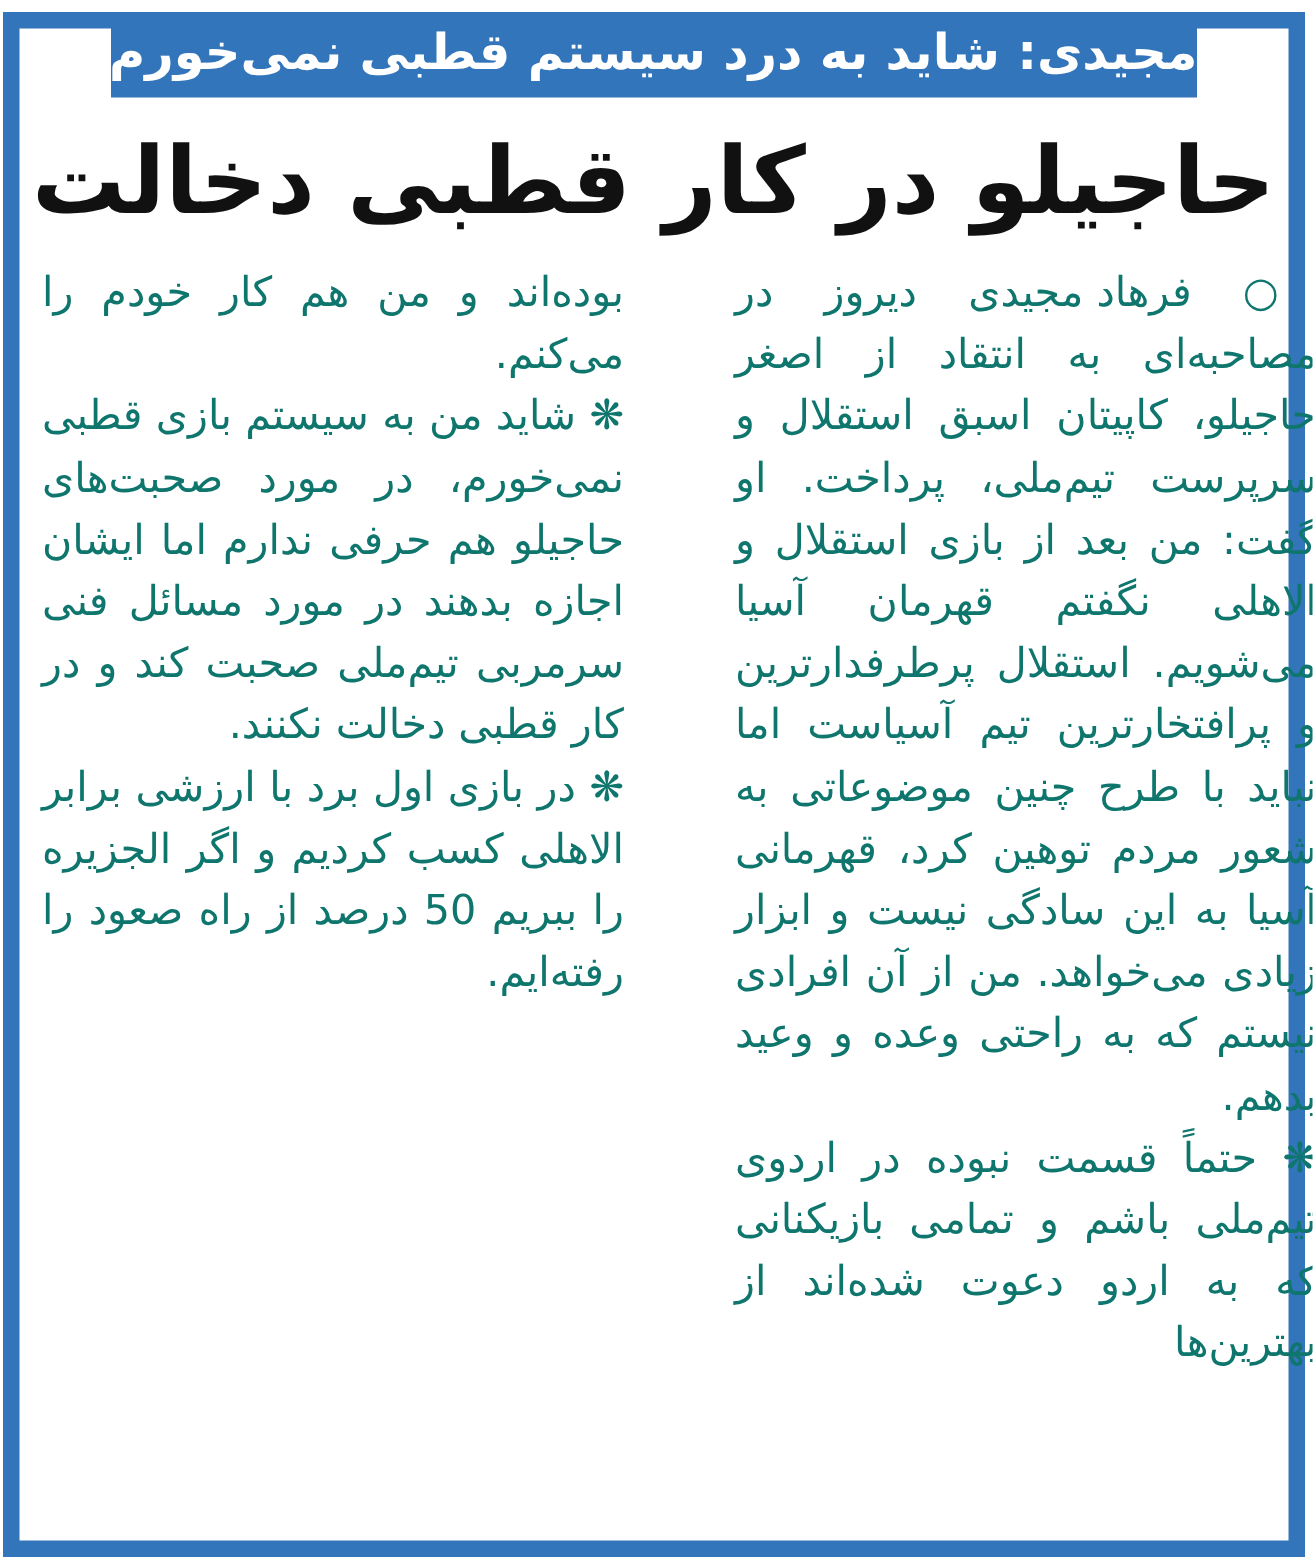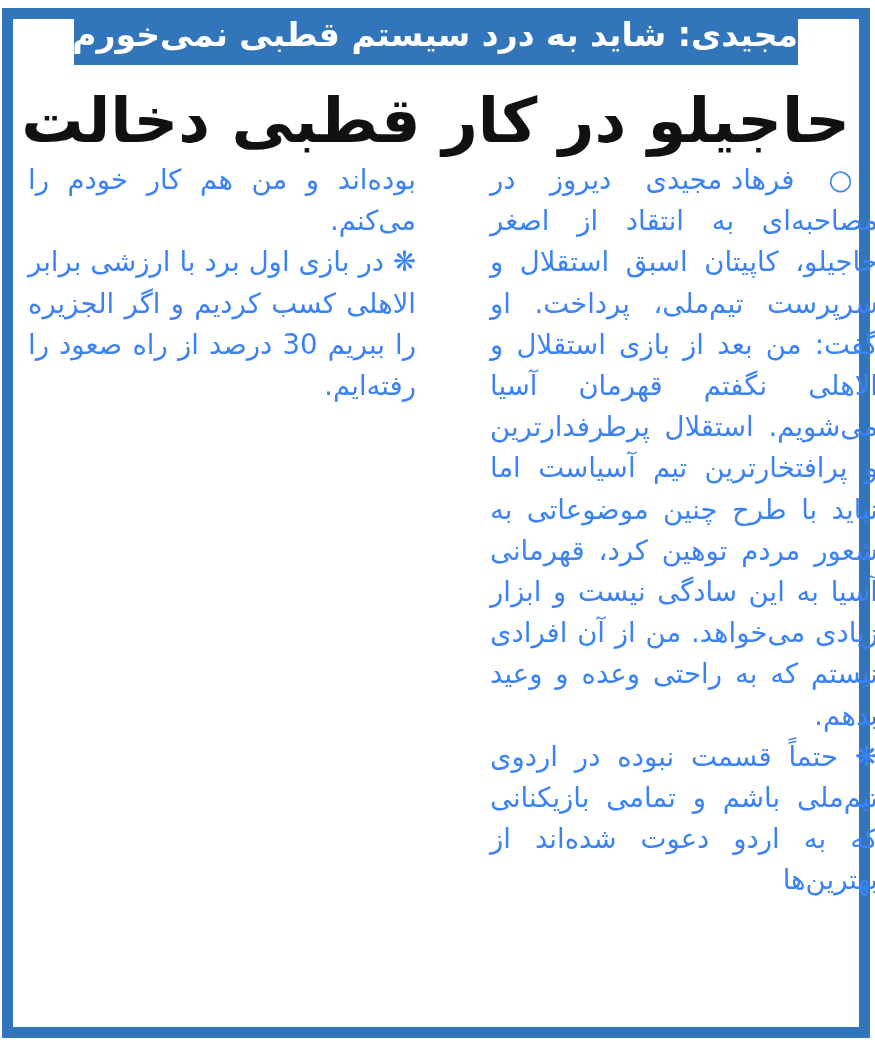--- a/index.html
+++ b/index.html
@@ -15,21 +15,21 @@
     position:absolute; left:74px; top:8px; width:724px; height:57px;
     background:#3375ba; color:#fff; direction:rtl; text-align:center;
     font-weight:bold; font-size:33px; line-height:54px; white-space:nowrap; overflow:hidden;
   }
   .headline {
     position:absolute; left:20px; top:78px; width:830px; height:85px;
     direction:rtl; text-align:center; color:#111;
     font-weight:bold; font-size:62px; line-height:85px; white-space:nowrap; letter-spacing:-1px;
   }
   .col {
-    position:absolute; top:159px; direction:rtl; text-align:justify; color:#3b82f6;
+    position:absolute; top:175px; direction:rtl; text-align:justify; color:#0f766e;
     font-size:27.5px; line-height:41.2px;
   }
   .col-right { left:458px; width:388px;margin-left:32px; }
   .col-left  { left:28px; width:388px; }
   .para { margin:0; }
   .bullet { font-weight:bold; }
 </style>
 </head>
 <body>
 
@@ -49,15 +49,19 @@
     <span>حتماً قسمت نبوده در اردوی تیم‌ملی باشم و تمامی بازیکنانی که به اردو دعوت شده‌اند از بهترین‌ها</span>
   </p>
 </div>
 
 <div class="col col-left">
   <p class="para">
     <span>بوده‌اند و من هم کار خودم را می‌کنم.</span>
   </p>
   <p class="para">
     <span class="bullet">❋</span>
-    <span>در بازی اول برد با ارزشی برابر الاهلی کسب کردیم و اگر الجزیره را ببریم 30 درصد از راه صعود را رفته‌ایم.</span>
+    <span>شاید من به سیستم بازی قطبی نمی‌خورم، در مورد صحبت‌های حاجیلو هم حرفی ندارم اما ایشان اجازه بدهند در مورد مسائل فنی سرمربی تیم‌ملی صحبت کند و در کار قطبی دخالت نکنند.</span>
+  </p>
+  <p class="para">
+    <span class="bullet">❋</span>
+    <span>در بازی اول برد با ارزشی برابر الاهلی کسب کردیم و اگر الجزیره را ببریم 50 درصد از راه صعود را رفته‌ایم.</span>
   </p>
 </div>
 
 </body></html>

